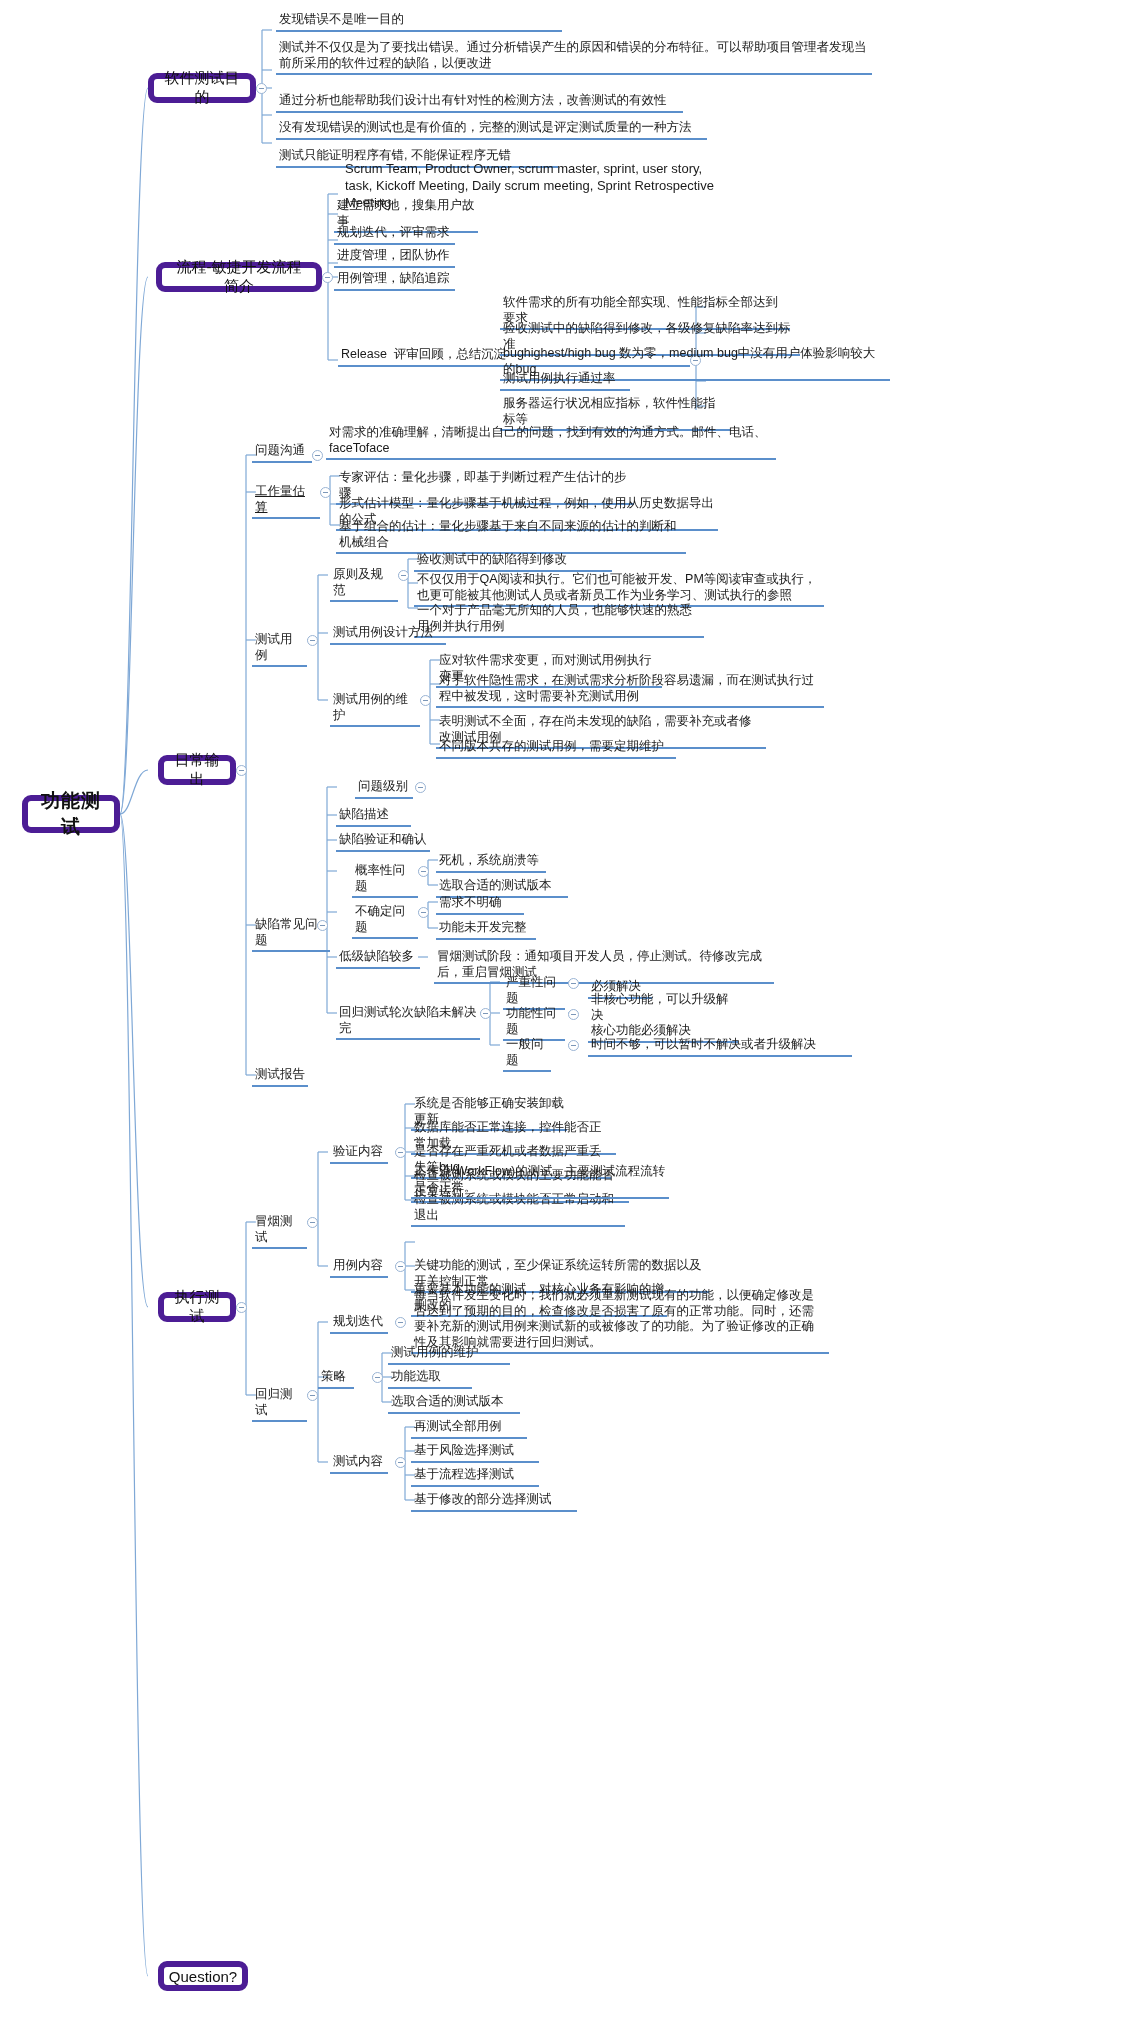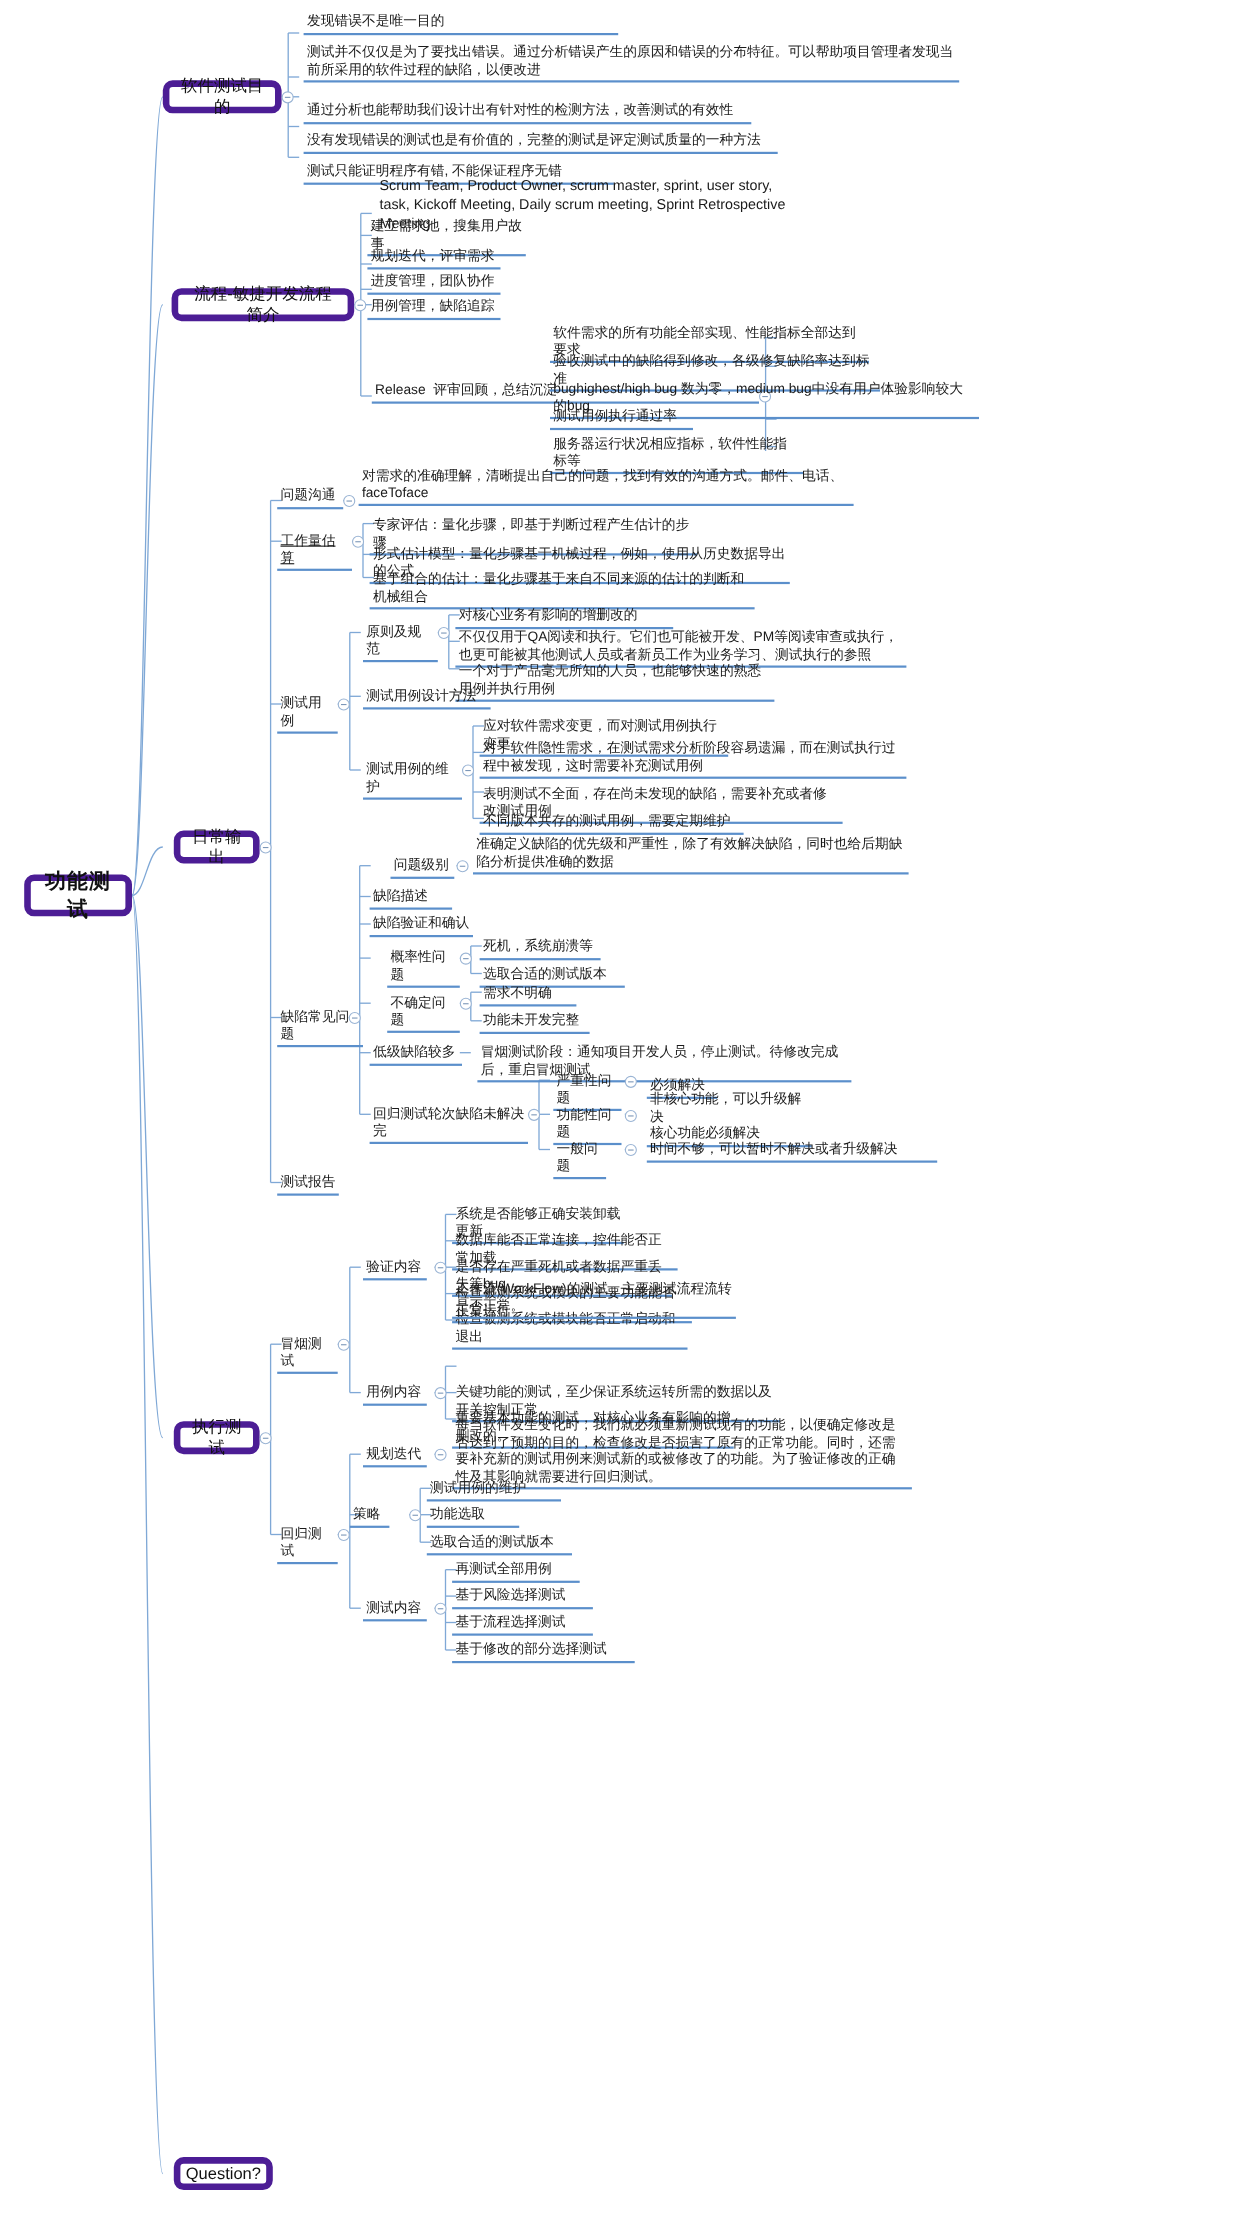--- a/index.html
+++ b/index.html
@@ -265,39 +265,38 @@
   <div class="tog" style="left:320px; top:487px;"></div>
   <div class="node u" style="left:336px; top:470px; width:298px;">专家评估：量化步骤，即基于判断过程产生估计的步骤</div>
   <div class="node u" style="left:336px; top:496px; width:382px;">形式估计模型：量化步骤基于机械过程，例如，使用从历史数据导出的公式</div>
   <div class="node u" style="left:336px; top:519px; width:350px;">基于组合的估计：量化步骤基于来自不同来源的估计的判断和机械组合</div>
 
   <div class="node u" style="left:252px; top:632px; width:55px;">测试用例</div>
   <div class="tog" style="left:307px; top:635px;"></div>
 
   <div class="node u" style="left:330px; top:567px; width:68px;">原则及规范</div>
   <div class="tog" style="left:398px; top:570px;"></div>
-  <div class="node u" style="left:414px; top:552px; width:198px;">对核心业务有影响的增删改的</div>
+  <div class="node u" style="left:414px; top:552px; width:198px;">验收测试中的缺陷得到修改</div>
   <div class="node u" style="left:414px; top:572px; width:410px;">不仅仅用于QA阅读和执行。它们也可能被开发、PM等阅读审查或执行，也更可能被其他测试人员或者新员工作为业务学习、测试执行的参照</div>
   <div class="node u" style="left:414px; top:603px; width:290px;">一个对于产品毫无所知的人员，也能够快速的熟悉用例并执行用例</div>
 
   <div class="node u" style="left:330px; top:625px; width:116px;">测试用例设计方法</div>
 
   <div class="node u" style="left:330px; top:692px; width:90px;">测试用例的维护</div>
   <div class="tog" style="left:420px; top:695px;"></div>
   <div class="node u" style="left:436px; top:653px; width:226px;">应对软件需求变更，而对测试用例执行变更</div>
   <div class="node u" style="left:436px; top:673px; width:388px;">对于软件隐性需求，在测试需求分析阶段容易遗漏，而在测试执行过程中被发现，这时需要补充测试用例</div>
   <div class="node u" style="left:436px; top:714px; width:330px;">表明测试不全面，存在尚未发现的缺陷，需要补充或者修改测试用例</div>
   <div class="node u" style="left:436px; top:739px; width:240px;">不同版本共存的测试用例，需要定期维护</div>
 
   <div class="node u" style="left:252px; top:917px; width:78px;">缺陷常见问题</div>
   <div class="tog" style="left:317px; top:920px;"></div>
 
   <div class="node u" style="left:355px; top:779px; width:58px;">问题级别</div>
   <div class="tog" style="left:415px; top:782px;"></div>
-  <div class="node u" style="left:430px; top:760px; width:396px;">准确定义缺陷的优先级和严重性，除了有效解决缺陷，同时也给后期缺陷分析提供准确的数据</div>
 
   <div class="node u" style="left:336px; top:807px; width:75px;">缺陷描述</div>
   <div class="node u" style="left:336px; top:832px; width:94px;">缺陷验证和确认</div>
 
   <div class="node u" style="left:352px; top:863px; width:66px;">概率性问题</div>
   <div class="tog" style="left:418px; top:866px;"></div>
   <div class="node u" style="left:436px; top:853px; width:110px;">死机，系统崩溃等</div>
   <div class="node u" style="left:436px; top:878px; width:132px;">选取合适的测试版本</div>
 
   <div class="node u" style="left:352px; top:904px; width:66px;">不确定问题</div>

